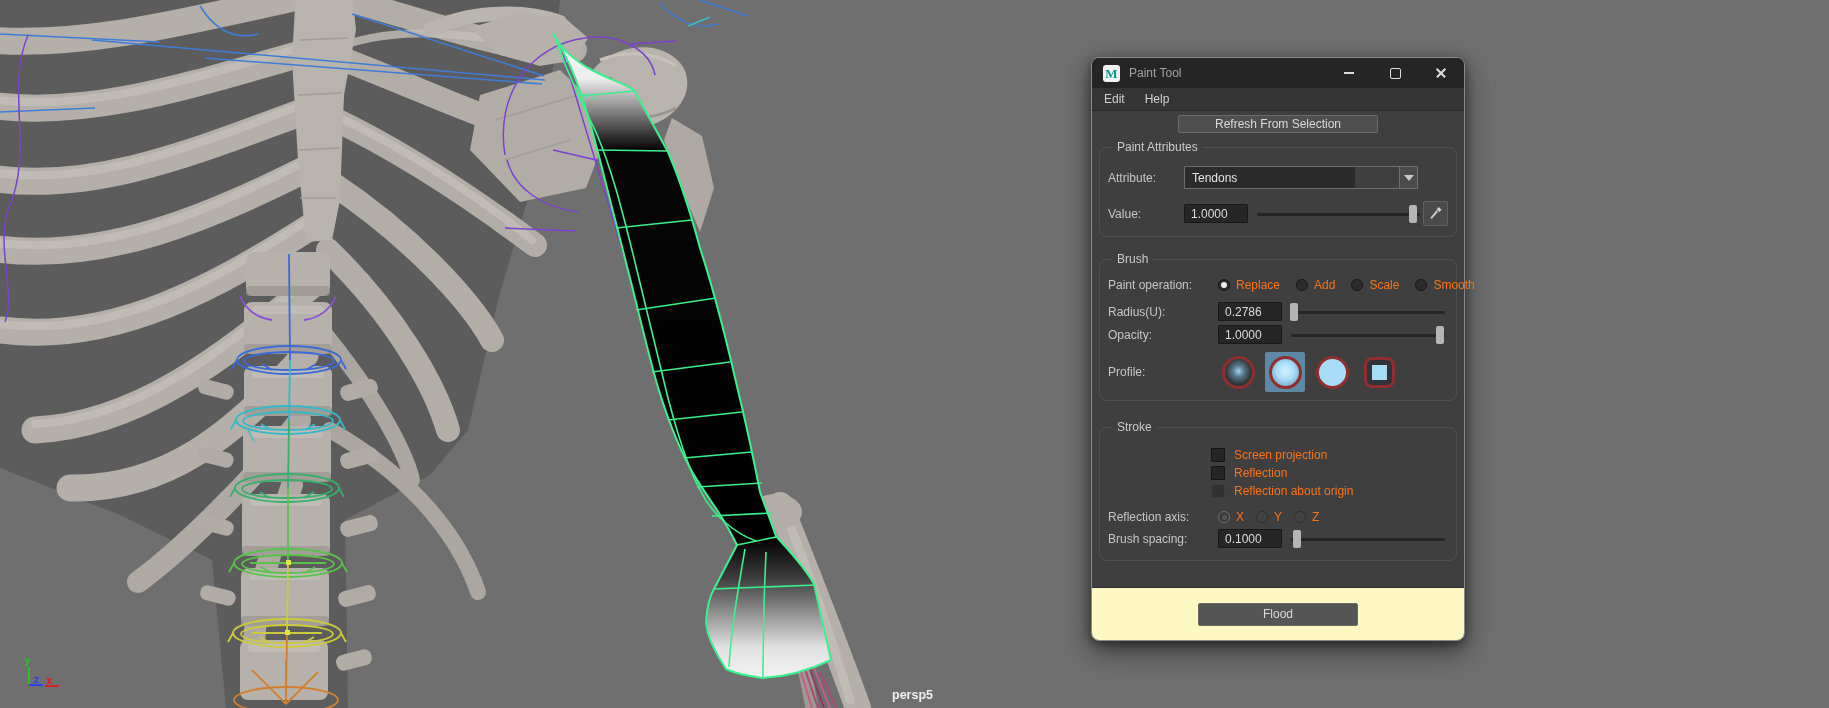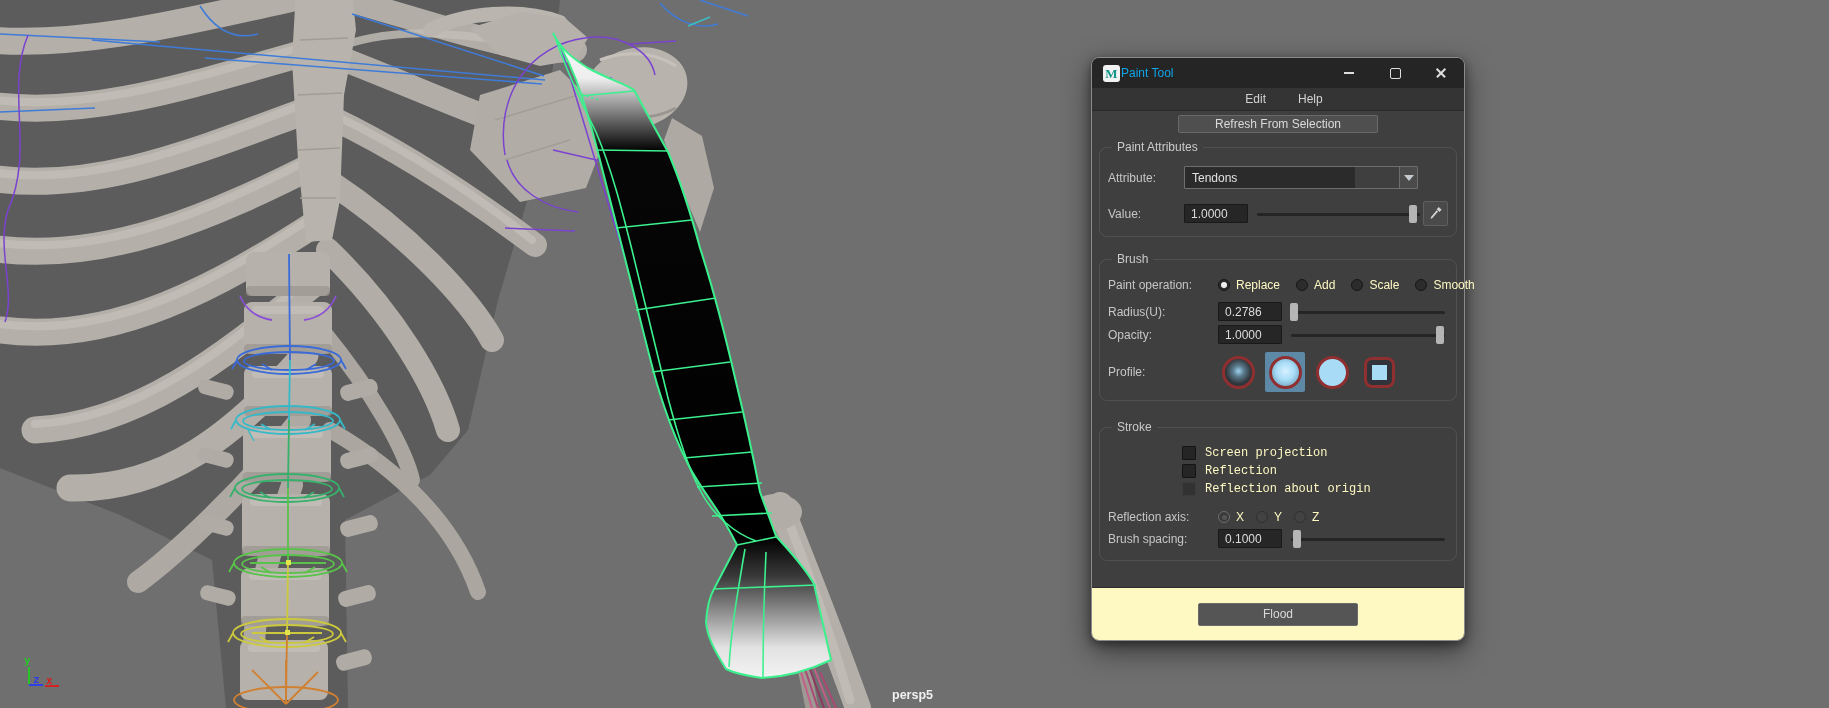--- a/index.html
+++ b/index.html
@@ -9,30 +9,30 @@
 
   
   .win{position:absolute;left:1091px;top:57px;width:374px;height:584px;
     background:#3f3f3f;border:1px solid #8b8b8b;border-radius:8px;box-sizing:border-box;
     box-shadow:0 10px 28px rgba(0,0,0,.5),0 3px 10px rgba(0,0,0,.4);
     display:flex;flex-direction:column;color:#c7c7c7;font-size:12px;}
   .titlebar{height:30px;background:#252525;border-radius:7px 7px 0 0;display:flex;align-items:center;flex:0 0 auto;}
   .maya{width:17px;height:17px;margin-left:11px;background:#f2f2f2;border-radius:3px;
     display:flex;align-items:center;justify-content:center;
     font-family:"Liberation Serif",serif;font-weight:bold;font-size:13px;color:#0e9488;line-height:1;}
-  .wtitle{margin-left:1px;color:#0ea5e9;}
+  .wtitle{margin-left:9px;color:#a3a3a3;}
   .wbtns{margin-left:auto;display:flex;height:100%;}
   .wbtn{width:46px;height:100%;display:flex;align-items:center;justify-content:center;}
   .glyph-min{width:10px;height:2px;background:#dedede;}
   .glyph-max{width:9px;height:9px;border:1px solid #dedede;border-radius:2px;}
   .glyph-close{position:relative;width:12px;height:12px;}
   .glyph-close i{position:absolute;left:0;top:5px;width:12px;height:1.6px;background:#dedede;display:block;}
   .glyph-close i:first-child{transform:rotate(45deg);} .glyph-close i:last-child{transform:rotate(-45deg);}
   .menubar{height:22px;background:#343434;border-bottom:1px solid #2a2a2a;display:flex;align-items:center;
-    padding-left:12px;gap:32px;flex:0 0 auto;color:#d2d2d2;justify-content:center;}
+    padding-left:12px;gap:20px;flex:0 0 auto;color:#d2d2d2;}
   .menu-item{cursor:default;}
   .content{flex:1 1 auto;background:#3f3f3f;position:relative;padding:0 0;}
   .btn{background:#4f4f4f;border:1px solid #6a6a6a;color:#dadada;border-radius:2px;
     display:flex;align-items:center;justify-content:center;box-sizing:border-box;}
   .refresh{width:200px;height:18px;margin:4px auto 0 auto;}
   .section{border:1px solid rgba(255,255,255,.09);border-radius:8px;margin:0 7px;position:relative;
     padding:16px 8px 10px 8px;}
   .sec-pa{margin-top:14px;padding-bottom:10px;}
   .sec-brush{margin-top:22px;padding-top:18px;padding-bottom:8px;}
   .sec-stroke{margin-top:26px;padding-bottom:12px;}
@@ -52,25 +52,25 @@
   .slider::before{content:"";position:absolute;left:0;right:0;top:8px;height:3px;background:#252525;border-radius:2px;}
   .handle{position:absolute;top:0;width:8px;height:18px;background:#b5b5b5;border-radius:2px;}
   .drop-btn{width:23px;height:23px;background:#4a4a4a;border:1px solid #5f5f5f;border-radius:2px;
     display:flex;align-items:center;justify-content:center;flex:0 0 auto;}
   .radio{width:12px;height:12px;border-radius:50%;background:#2c2c2c;border:1px solid #171717;box-sizing:border-box;
     display:inline-flex;align-items:center;justify-content:center;flex:0 0 auto;}
   .radio.sel::after{content:"";width:6px;height:6px;border-radius:50%;background:#efefef;}
   .radio.disx{background:#3a3a3a;border-color:#6f6f6f;}
   .radio.disx::after{content:"";width:5px;height:5px;border-radius:50%;background:#555;}
   .radio.dis{background:#424242;border-color:#303030;}
-  .rlab{margin:0 0 0 6px;color:#fef9c3;}
+  .rlab{margin:0 0 0 6px;color:#f97316;}
   .rgroup{display:flex;align-items:center;margin-right:16px;}
   .chk{width:12px;height:12px;background:#252525;border:1px solid #141414;border-radius:1px;flex:0 0 auto;}
   .chk.dis{background:#323232;border-color:#3c3c3c;}
-  .cbrow{height:18px;margin-left:74px;display:flex;align-items:center;font-family:Liberation Mono, monospace;}
+  .cbrow{height:18px;margin-left:103px;display:flex;align-items:flex-end;}
   .cbrow .rlab{margin-left:9px;}
   .profiles{display:flex;align-items:center;gap:7px;}
   .p-wrap{width:40px;height:40px;display:flex;align-items:center;justify-content:center;border-radius:2px;}
   .p-wrap.sel{background:#5d89a6;}
   .p-icon{width:33px;height:33px;border-radius:50%;border:3px solid #8f2f2f;box-sizing:border-box;}
   .p-soft-dark{background:radial-gradient(circle at 50% 45%,#9fd2ee 0%,#5a7a8c 28%,#31383d 62%,#23272a 100%);}
   .p-soft-blue{background:radial-gradient(circle at 50% 45%,#d6f1ff 0%,#a8dcf6 45%,#6fa3bd 85%,#4c6a7c 100%);}
   .p-solid{background:#a8dcf6;}
   .p-square{width:31px;height:31px;border-radius:8px;border:3px solid #8f2f2f;box-sizing:border-box;
     display:flex;align-items:center;justify-content:center;background:#30343a;}

